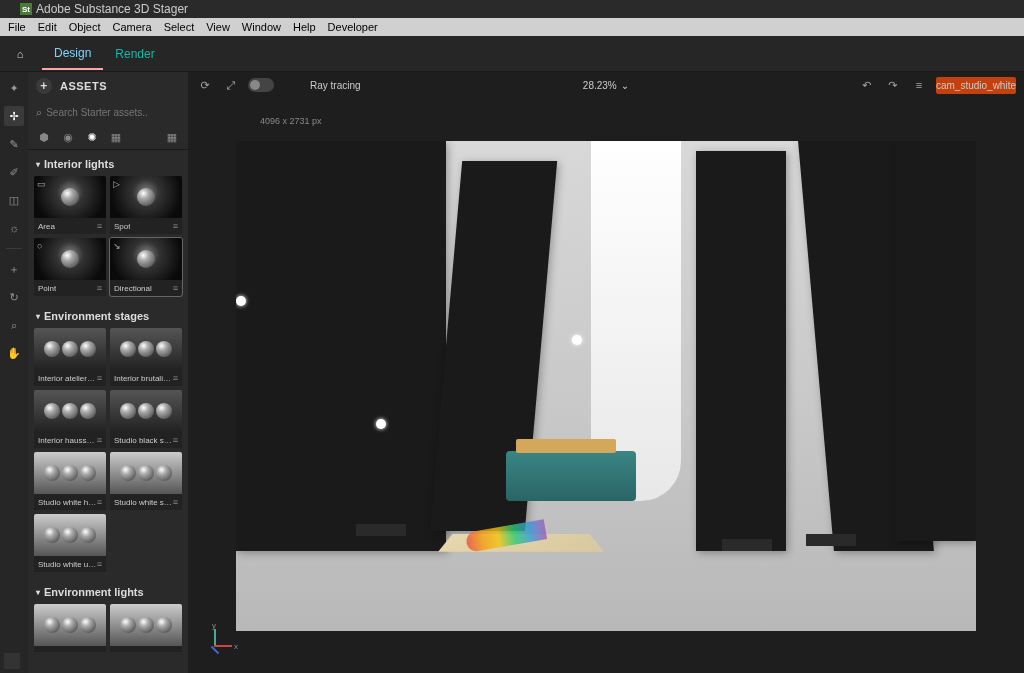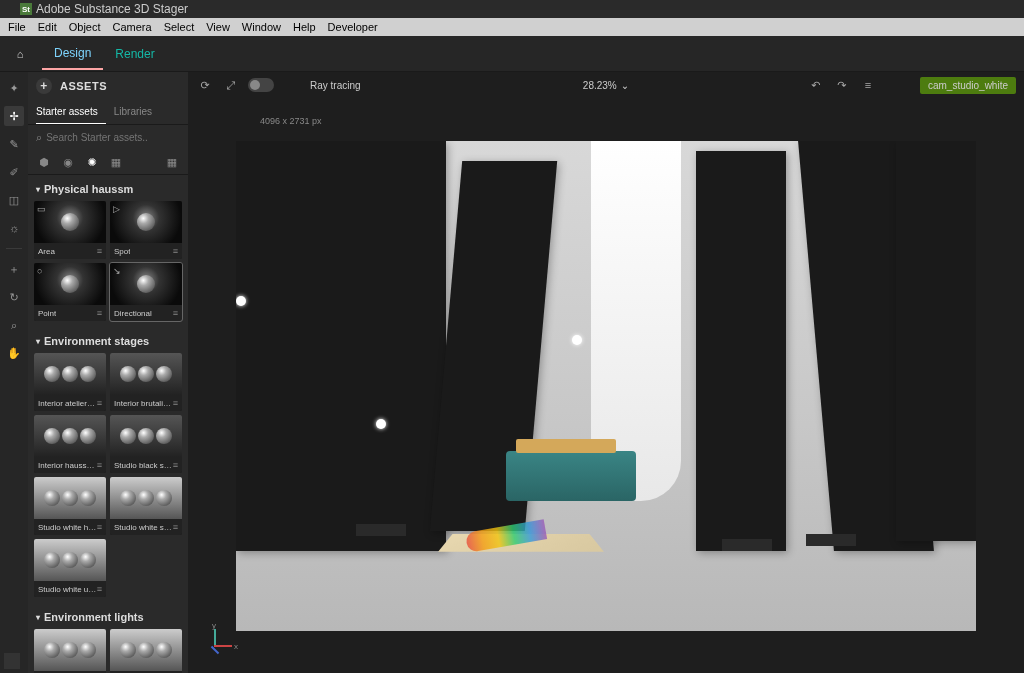--- a/index.html
+++ b/index.html
@@ -56,21 +56,21 @@
 .thumb-icon { position: absolute; top: 3px; left: 3px; font-size: 9px; color: #aaa; }
 
 .viewport-area { flex: 1; background: #1e1e1e; display: flex; flex-direction: column; position: relative; }
 .viewport-toolbar { height: 26px; display: flex; align-items: center; padding: 0 8px; gap: 8px; }
 .vp-btn { width: 18px; height: 18px; display: flex; align-items: center; justify-content: center; cursor: pointer; color: #aaa; }
 .toggle { width: 26px; height: 14px; background: #444; border-radius: 7px; position: relative; cursor: pointer; }
 .toggle-knob { width: 10px; height: 10px; background: #888; border-radius: 50%; position: absolute; top: 2px; left: 2px; }
 .rt-label { font-size: 10px; color: #ccc; margin-left: 28px; }
 .zoom-display { position: absolute; left: 50%; transform: translateX(-50%); display: flex; align-items: center; gap: 4px; font-size: 10px; color: #ccc; cursor: pointer; }
 .cam-controls { margin-left: auto; display: flex; align-items: center; gap: 8px; }
-.cam-select { background: #4d7c0f; padding: 3px 8px; font-size: 10px; color: #ccc; border-radius: 2px; cursor: pointer; margin-left: 35px; }
+.cam-select { background: #c2410c; padding: 3px 0; font-size: 10px; color: #ccc; border-radius: 2px; cursor: pointer; }
 
 .canvas-container { flex: 1; display: flex; align-items: center; justify-content: center; position: relative; }
 .canvas-dim { position: absolute; top: 18px; left: 72px; font-size: 9px; color: #888; }
 .canvas { width: 740px; height: 490px; background: linear-gradient(180deg, #d8d8d8 0%, #c8c8c8 55%, #b8b8b8 100%); position: relative; overflow: hidden; }
 
 .panel-black { position: absolute; background: #1a1a1a; box-shadow: 2px 2px 8px rgba(0,0,0,0.3); }
 .panel1 { left: 0; top: 0; width: 210px; height: 410px; }
 .panel2 { left: 210px; top: 20px; width: 95px; height: 370px; transform: skewX(-5deg); }
 .panel3 { left: 460px; top: 10px; width: 90px; height: 400px; }
 .panel4 { right: 60px; top: 0; width: 100px; height: 410px; transform: skewX(5deg); }
@@ -148,39 +148,35 @@
     <div class="tool-btn">✋</div>
     <div style="flex:1"></div>
     <div class="bottom-tool"></div>
   </div>
 
   <div class="assets-panel">
     <div class="assets-header">
       <div class="add-btn">+</div>
       <span>ASSETS</span>
     </div>
-    <div class="asset-tabs">
-      <div class="asset-tab active">Starter assets</div>
-      <div class="asset-tab">Libraries</div>
-    </div>
     <div class="search-row">
       <span style="margin-right:4px;color:#888;">⌕</span>
       <input class="search-input" placeholder="Search Starter assets.." style="">
     </div>
     <div class="filter-row">
       <div class="filter-btn">⬢</div>
       <div class="filter-btn">◉</div>
       <div class="filter-btn active">✺</div>
       <div class="filter-btn">▦</div>
       <div class="filter-btn grid-btn">▦</div>
     </div>
 
     <div class="section-header">
       <span class="chevron">▾</span>
-      <span>Physical haussm</span>
+      <span>Interior lights</span>
     </div>
     <div class="asset-grid">
       <div class="asset-card">
         <div class="asset-thumb light">
             <span class="thumb-icon">▭</span>
             <div class="sphere"></div>
           </div>
         <div class="asset-label-row">
             <span class="asset-label">Area</span>
             <span class="asset-settings">≡</span>

